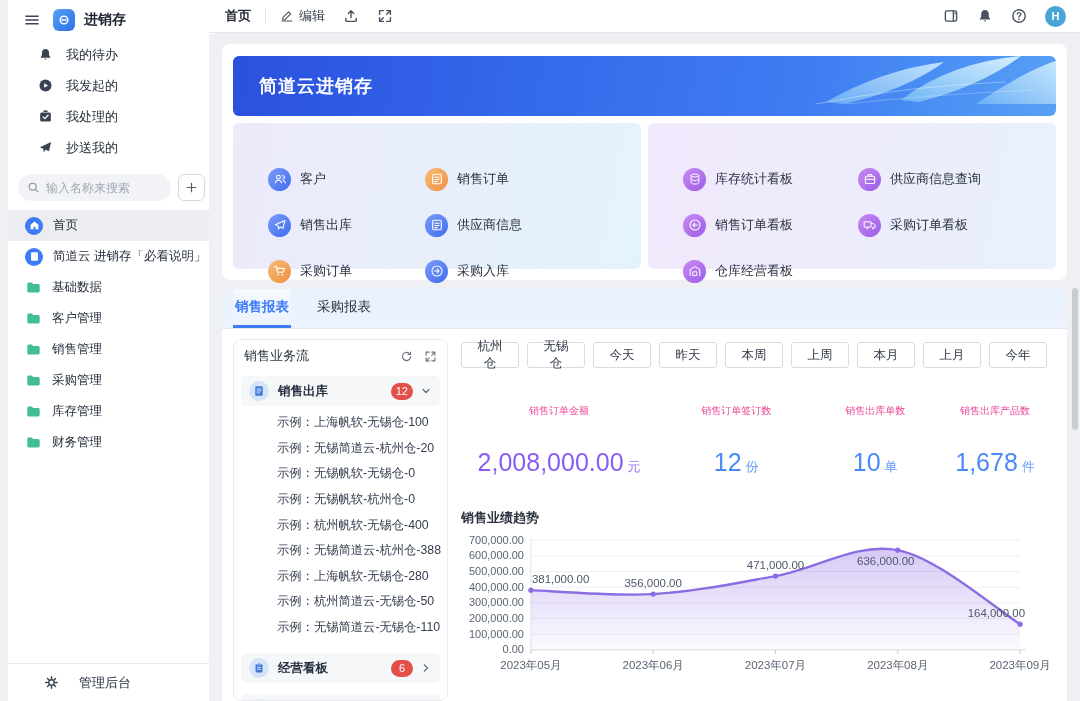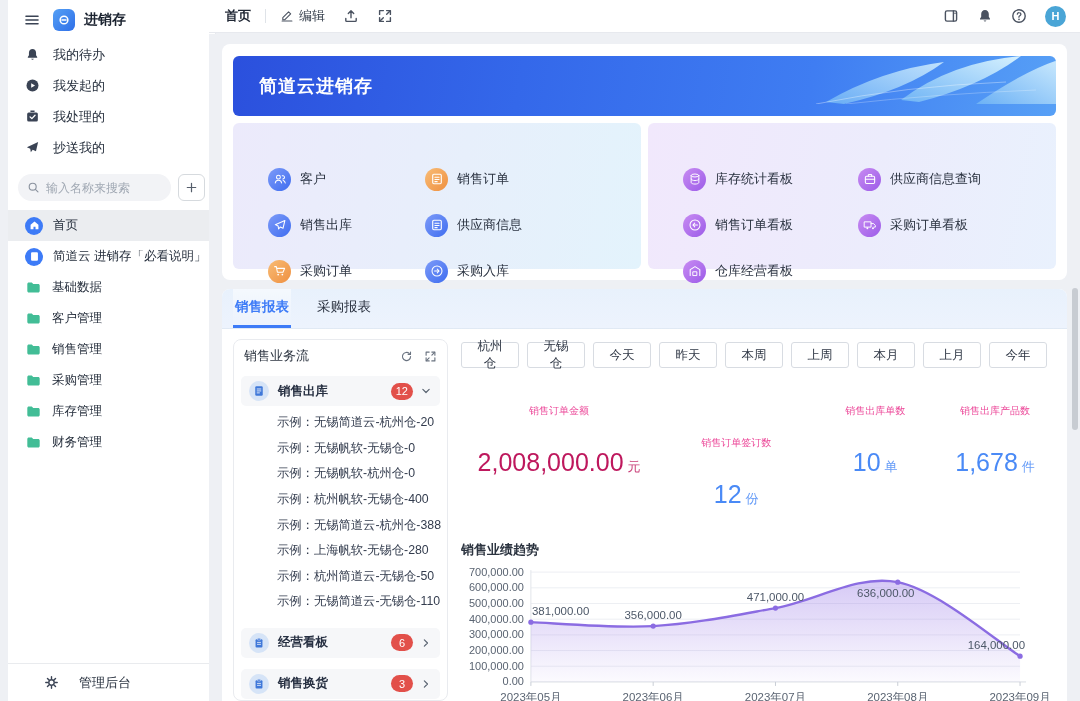--- a/index.html
+++ b/index.html
@@ -7,21 +7,21 @@
   body { font-family:"Liberation Sans","DejaVu Sans",sans-serif; background:#eef0f4; color:#262f3d; font-size:13px; }
   .ico { display:inline-flex; align-items:center; justify-content:center; flex:none; }
   .ico svg { width:100%; height:100%; display:block; }
 
   
   .sidebar { position:absolute; left:8px; top:0; width:208px; height:701px; background:#fff; border-right:1px solid #e7e9ee; display:flex; flex-direction:column; }
   .side-head { display:flex; align-items:center; padding:9px 14px 8px 16px; }
   .burger { width:16px; height:16px; color:#3a4354; cursor:pointer; }
   .logo { width:22px; height:22px; border-radius:6px; background:linear-gradient(135deg,#55a0f5,#2f6fe8); margin-left:13px; padding:4px; }
   .app-title { font-weight:bold; font-size:14px; color:#1b2330; margin-left:9px; }
-  .work-item { display:flex; align-items:center; height:31px; padding-left:17px; cursor:pointer; }
+  .work-item { display:flex; align-items:center; height:31px; padding-left:30px; cursor:pointer; }
   .work-item .ico { width:15px; height:15px; color:#3a4354; }
   .work-item span.lbl { margin-left:13px; color:#262f3d; }
   .side-search { display:flex; align-items:center; margin:11px 10px 9px 10px; gap:7px; }
   .search-box { flex:1; display:flex; align-items:center; background:#f2f3f6; border-radius:14px; height:27px; padding:0 9px; }
   .search-box .ico { width:13px; height:13px; color:#8b939f; }
   .search-box input { border:0; outline:0; background:transparent; font-size:12px; margin-left:6px; width:100%; color:#333; font-family:inherit; }
   .search-box input::placeholder { color:#a0a8b3; }
   .add-btn { width:27px; height:27px; border:1px solid #d6dade; border-radius:6px; background:#fff; color:#555e6b; display:flex; align-items:center; justify-content:center; cursor:pointer; }
   .add-btn .ico { width:13px; height:13px; }
   .side-nav { flex:1; overflow:hidden; }
@@ -88,21 +88,21 @@
   .rightcol { flex:1; overflow:hidden; }
   .filters { display:flex; align-items:center; margin-top:3px; }
   .fbtn { height:26px; min-width:58px; padding:0 10px; border:1px solid #d8dce2; border-radius:3px; background:#fff; color:#2e3644; font-size:12.5px; display:flex; align-items:center; justify-content:center; margin-right:8px; cursor:pointer; }
   .fspacer { width:12px; }
   .stats { display:flex; margin-top:36px; text-align:center; }
   .stat { display:flex; flex-direction:column; align-items:center; }
   .stat .slbl { font-size:10px; color:#ec4899; }
   .stat .sval { margin-top:30px; display:flex; align-items:baseline; justify-content:center; }
   .stat .num { font-size:25px; }
   .stat .unit { font-size:13px; margin-left:4px; opacity:.85; }
-  .s1 { flex:1.8; } .s2 { flex:1.45;margin-top:32px; } .s3 { flex:1.1; } .s4 { flex:1.1; }
+  .s1 { flex:1.8; } .s2 { flex:1.45; } .s3 { flex:1.1; } .s4 { flex:1.1; }
   .chartsec { margin-top:32px; }
   .chart-title { font-size:13px; font-weight:bold; color:#2c3440; }
   .chart-box { margin-top:6px; width:100%; }
 
   .sb-track { position:absolute; right:1px; top:220px; width:7px; height:440px; }
   .sb-thumb { position:absolute; right:2px; top:254px; width:6px; height:142px; border-radius:3px; background:#c8ccd2; cursor:pointer; }
 </style>
 </head>
 <body>
 
@@ -470,20 +470,21 @@
                 </span>
               <span class="glbl">销售出库</span>
               <span class="badge">12</span>
               <span class="ico chev">
                   <svg viewBox="0 0 16 16">
                     <path d="M3.8 5.8L8 10l4.2-4.2" stroke="currentColor" fill="none" stroke-linecap="round" stroke-linejoin="round" stroke-width="1.6"></path>
                   </svg>
                 </span>
             </div>
             <div class="flow-items">
+              <div class="flow-item">示例：上海帆软-无锡仓-100</div>
               <div class="flow-item">示例：无锡简道云-杭州仓-20</div>
               <div class="flow-item">示例：无锡帆软-无锡仓-0</div>
               <div class="flow-item">示例：无锡帆软-杭州仓-0</div>
               <div class="flow-item">示例：杭州帆软-无锡仓-400</div>
               <div class="flow-item">示例：无锡简道云-杭州仓-388</div>
               <div class="flow-item">示例：上海帆软-无锡仓-280</div>
               <div class="flow-item">示例：杭州简道云-无锡仓-50</div>
               <div class="flow-item">示例：无锡简道云-无锡仓-110</div>
             </div>
           </div>
@@ -535,21 +536,21 @@
             <button class="fbtn">本周</button>
             <button class="fbtn">上周</button>
             <button class="fbtn">本月</button>
             <button class="fbtn">上月</button>
             <button class="fbtn">今年</button>
           </div>
 
           <div class="stats">
             <div class="stat s1">
               <span class="slbl">销售订单金额</span>
-              <span class="sval" style="color: #be185d;">
+              <span class="sval" style="color: #8b5cf6;">
                 <span class="num">2,008,000.00</span>
                 <span class="unit">元</span>
               </span>
             </div>
             <div class="stat s2">
               <span class="slbl">销售订单签订数</span>
               <span class="sval" style="color: rgb(74, 138, 246);">
                 <span class="num">12</span>
                 <span class="unit">份</span>
               </span>

